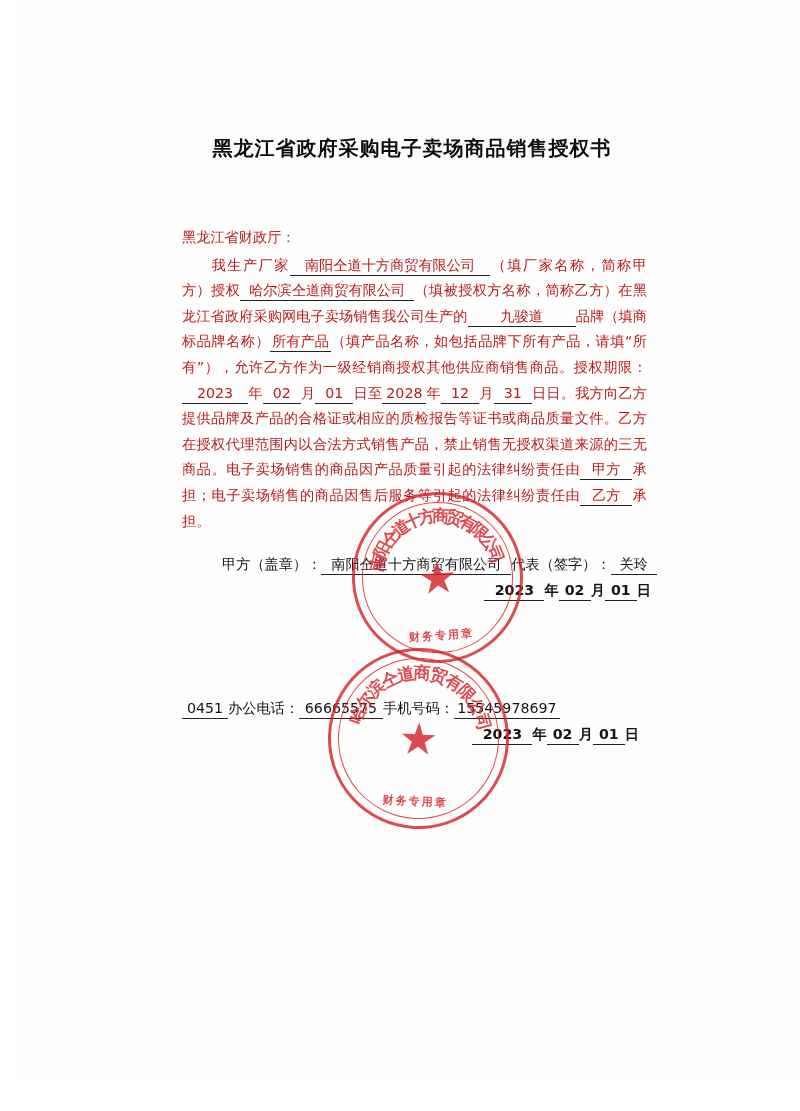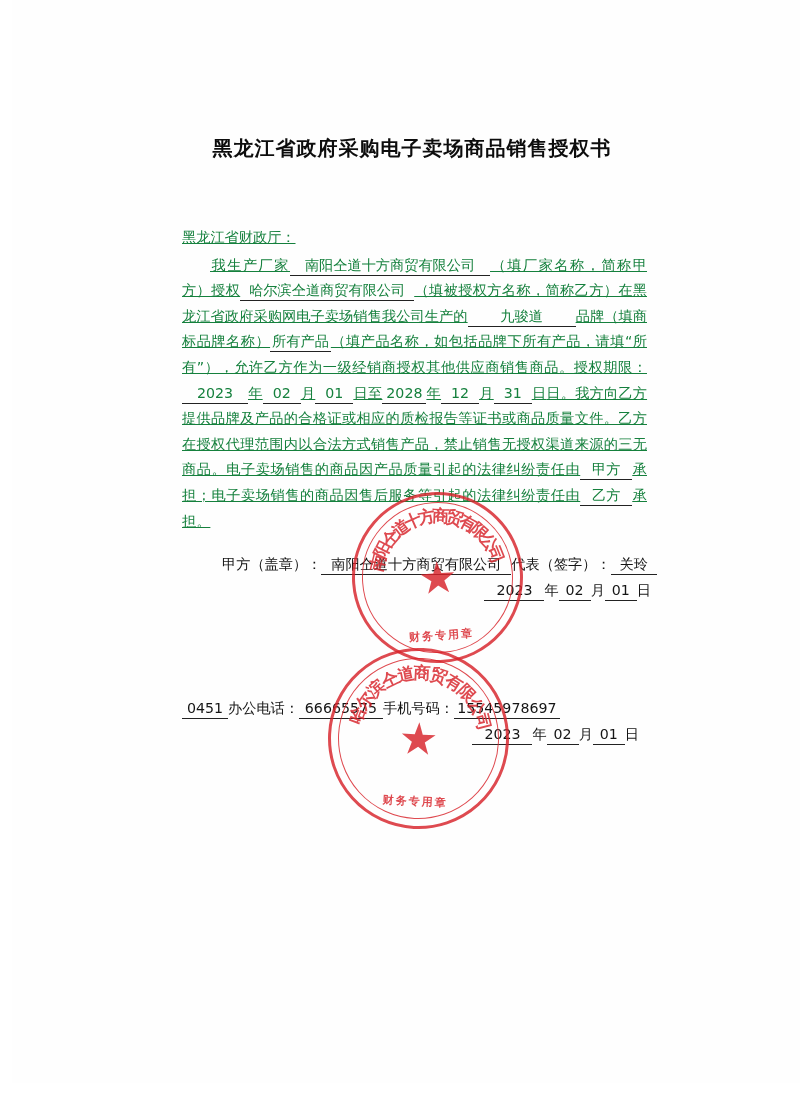--- a/index.html
+++ b/index.html
@@ -33,23 +33,22 @@
     color: #0d0d0d;
     font-family: "DejaVu Sans", "Liberation Sans", sans-serif;
   }
   .body-block {
     position: absolute;
     left: 170px;
     top: 225px;
     width: 465px;
     font-size: 14.2px;
     line-height: 25.6px;
-    color: #15803d;
+    color: #b91c1c;
     text-align: justify;
-    text-decoration: underline;
   }
   .salutation {
     margin: 0 0 2px 0;
   }
   .para {
     margin: 0;
     text-indent: 0;
   }
   .indent2 {
     display: inline-block;
@@ -90,20 +89,21 @@
   .fill.sig-area { min-width: 54px; }
   .fill.sig-phone { min-width: 86px; }
   .fill.sig-mobile { min-width: 108px; }
   .fill.sig-area-b { min-width: 42px; }
   .fill.sig-phone-b { min-width: 80px; }
   .fill.sig-mobile-b { min-width: 102px; }
   .date-row {
     text-align: right;
     padding-right: 8px;
     white-space: nowrap;
+    font-weight: bold;
   }
   .fill.d-y { min-width: 56px; }
   .fill.d-m { min-width: 28px; }
   .fill.d-d { min-width: 28px; }
 
   
   .seal {
     position: absolute;
     border-radius: 50%;
     border: 3.5px solid #d8232a;

